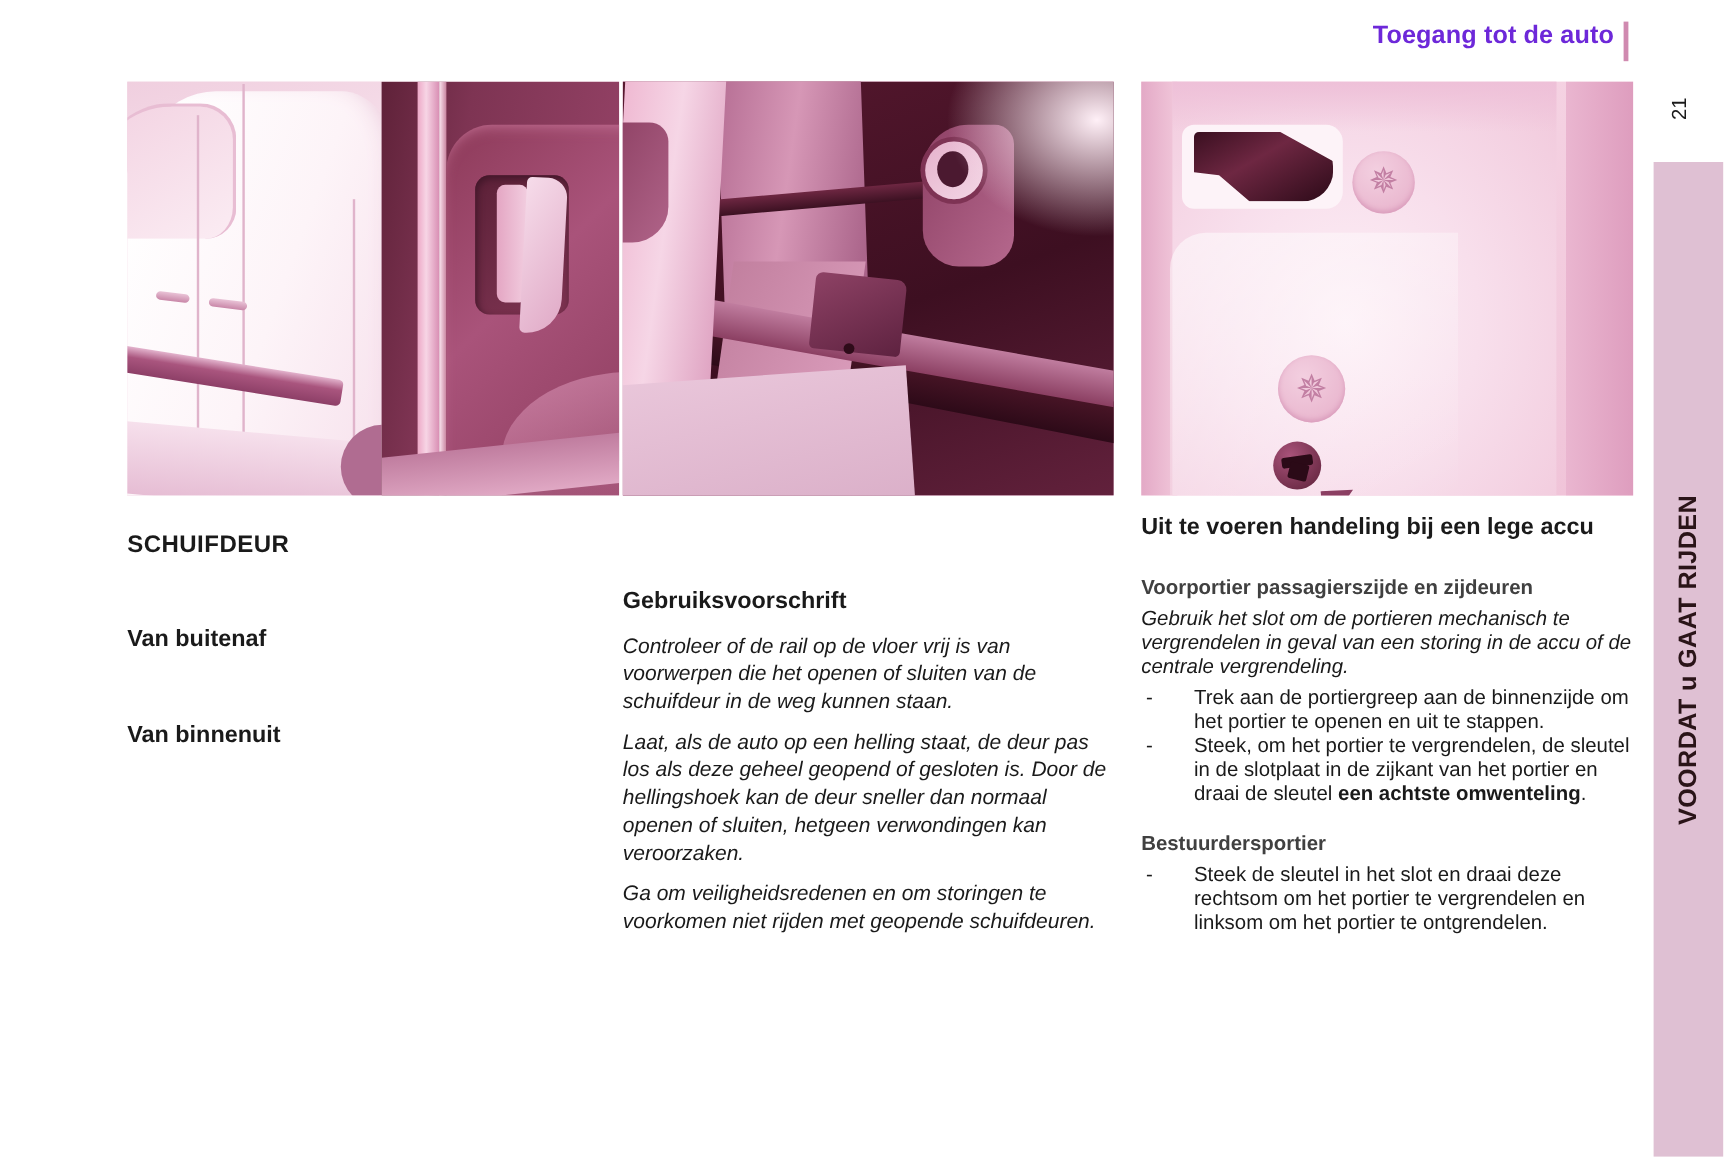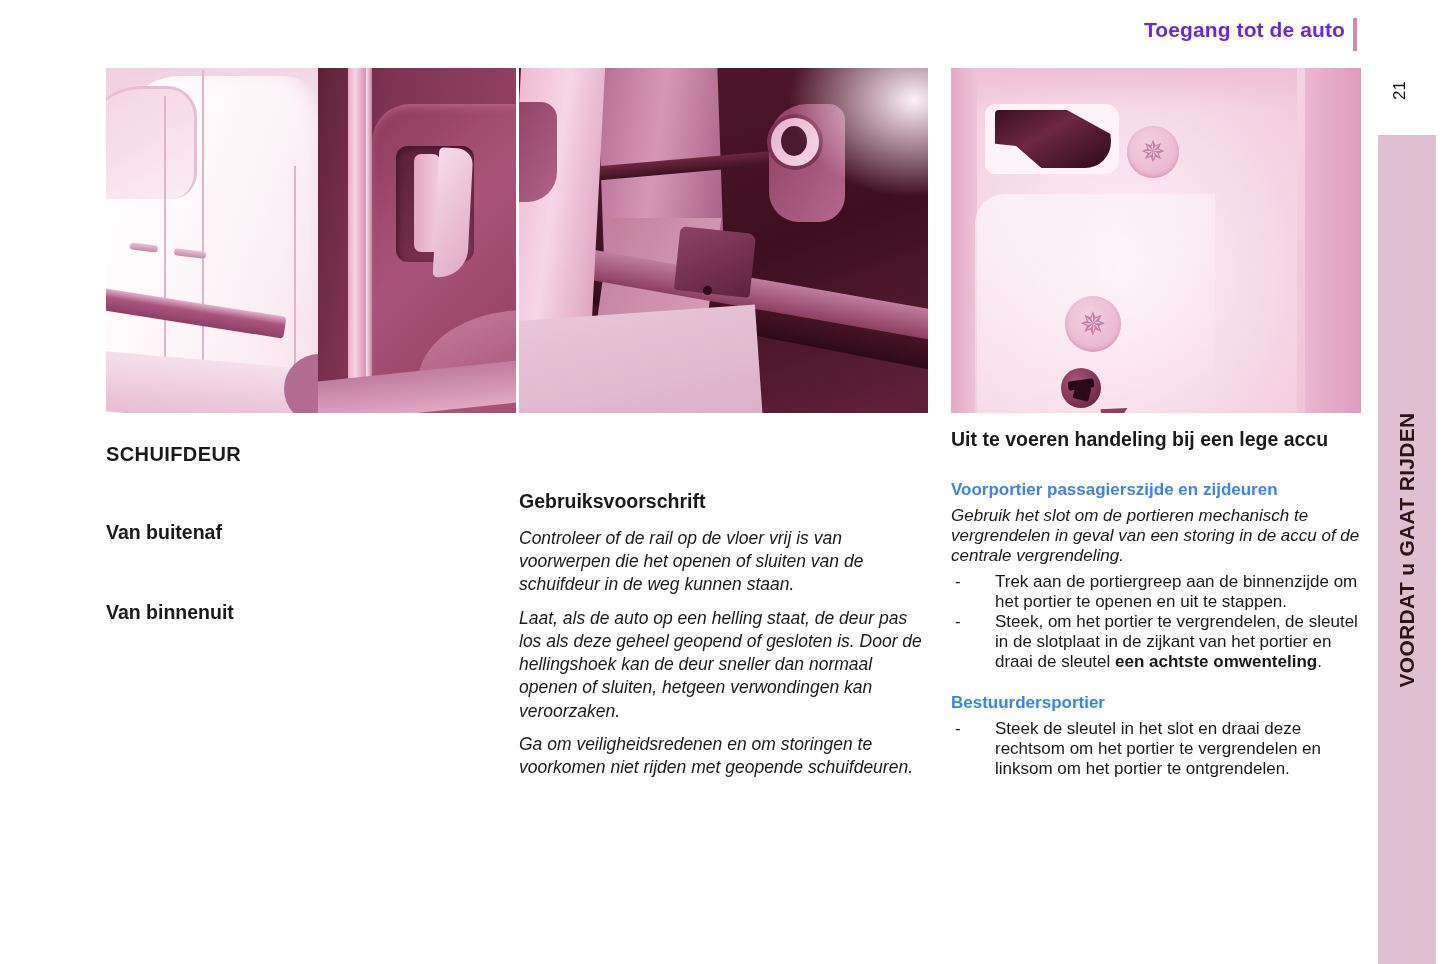--- a/index.html
+++ b/index.html
@@ -445,21 +445,21 @@
     font-size: 19.5px;
     font-weight: bold;
     margin: 0;
     color: #1a1a1a;
     line-height: 1.12;
   }
   .h3 {
     font-size: 17px;
     font-weight: bold;
     margin: 0;
-    color: #3b82f6;
+    color: #404040;
     line-height: 1.1;
   }
   .body-text {
     font-size: 17.5px;
     line-height: 1.33;
     margin: 0;
     color: #1a1a1a;
     font-style: italic;
   }
   .body-text.tight {

